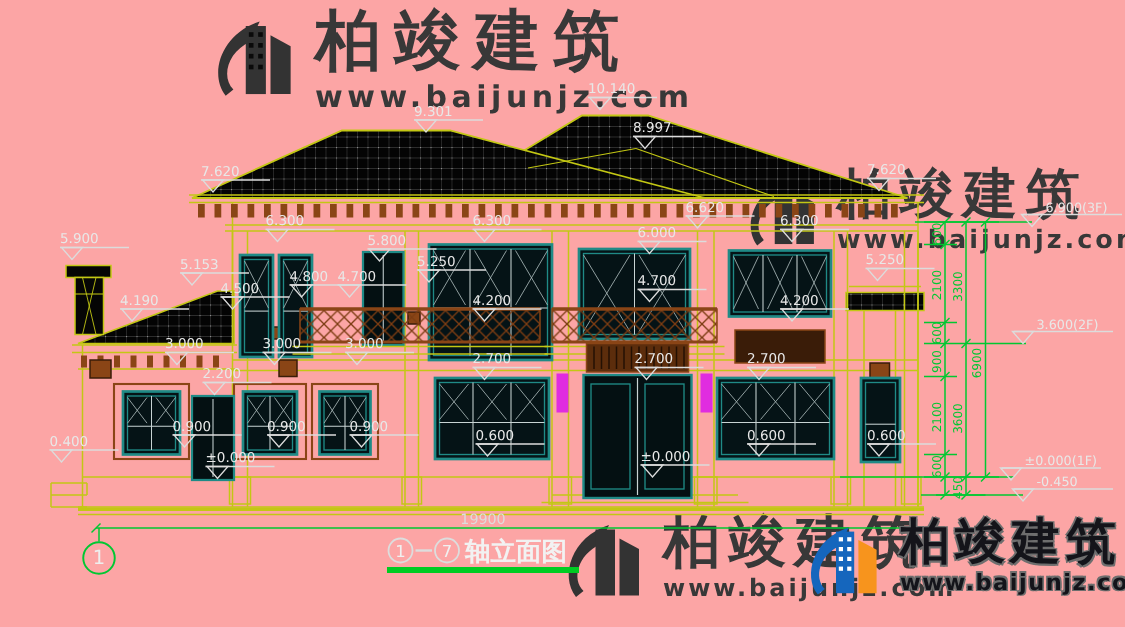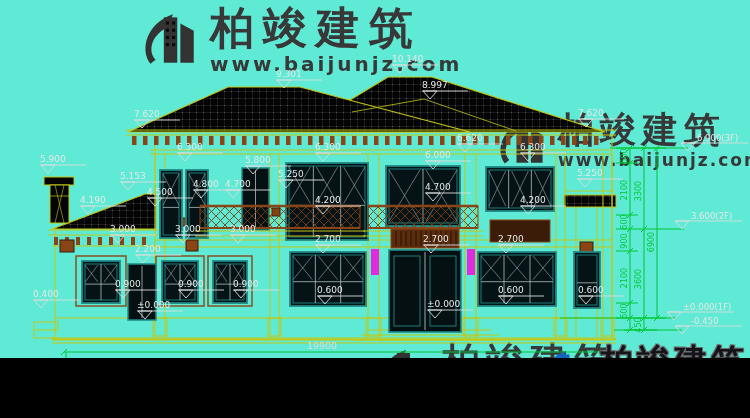--- a/index.html
+++ b/index.html
@@ -1,16 +1,16 @@
 <!DOCTYPE html>
 <html><head>
 <meta charset="utf-8">
 <style>
   html,body{margin:0;padding:0;background:#000;}
-  #stage{position:relative;width:750px;height:358px;background:#5eead4;overflow:hidden;
+  #stage{position:relative;width:750px;height:418px;background:#fca5a5;overflow:hidden;
          font-family:"DejaVu Sans",sans-serif;}
   #cad{position:absolute;left:0;top:0;z-index:2;}
   .wm{position:absolute;display:flex;gap:10px;align-items:flex-start;color:#383838;
       font-weight:bold;white-space:nowrap;z-index:1;}
   .wm-brand{font-size:44px;letter-spacing:9px;line-height:1.02;}
   .wm-url{font-size:20px;letter-spacing:3px;margin-top:1px;}
   #wm-tl{left:138px;top:6px;}
   #wm-mr{left:494px;top:112px;}
   #wm-mr .wm-brand{font-size:36px;letter-spacing:6px;}
   #wm-mr .wm-url{font-size:17px;letter-spacing:2px;}

